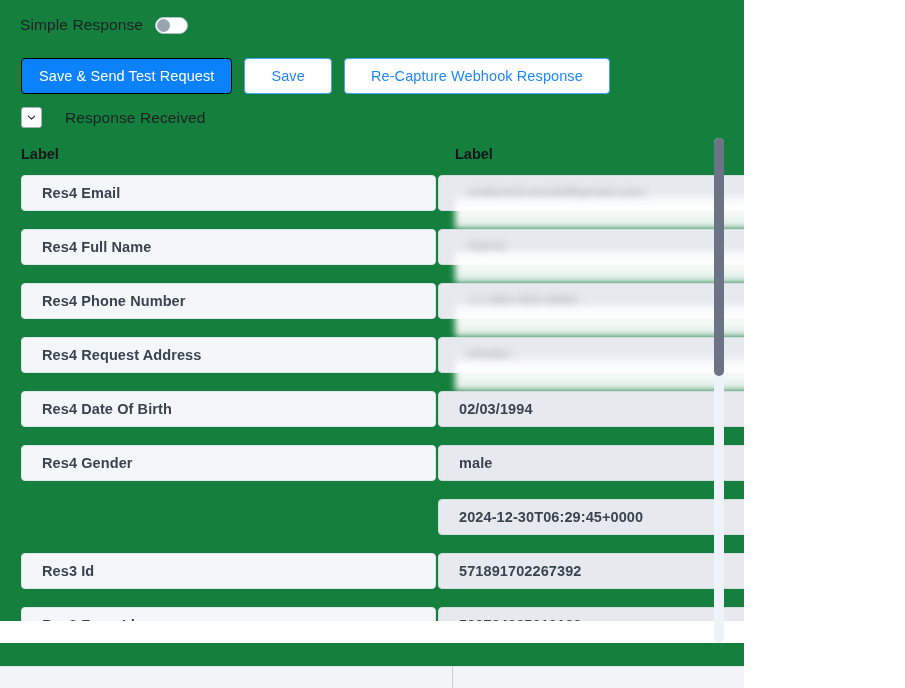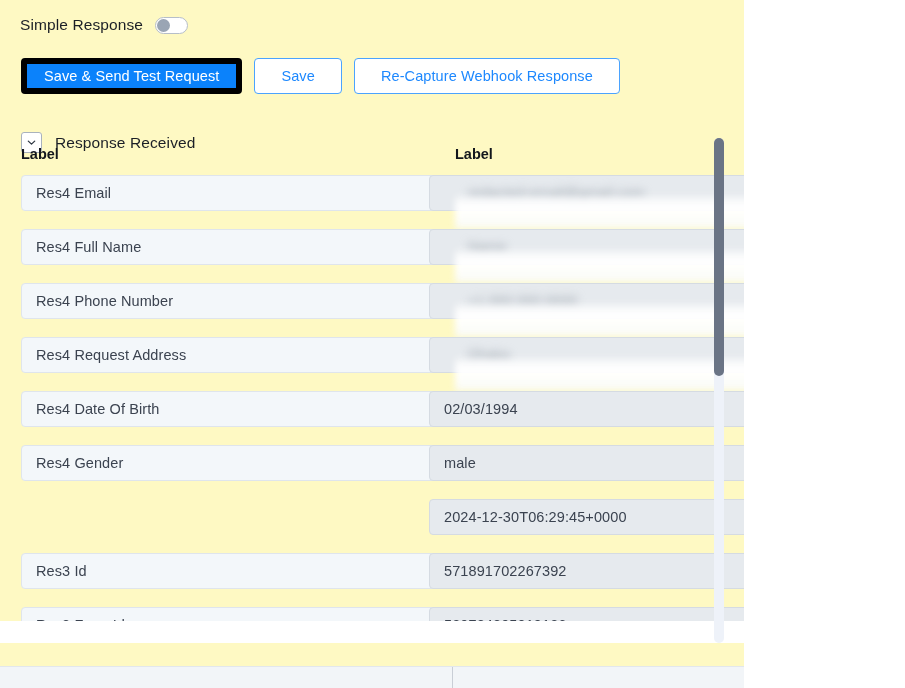--- a/index.html
+++ b/index.html
@@ -12,21 +12,21 @@
     overflow: hidden;
     background: #ffffff;
     font-family: "Liberation Sans", sans-serif;
     -webkit-font-smoothing: antialiased;
   }
 
   .app {
     position: relative;
     width: 744px;
     height: 688px;
-    background: #fef9c3;
+    background: #15803d;
     overflow: hidden;
   }
 
   
   .toggle-row {
     position: absolute;
     left: 20px;
     top: 16px;
     display: flex;
     align-items: center;
@@ -74,39 +74,38 @@
     display: inline-flex;
     align-items: center;
     justify-content: center;
     cursor: pointer;
     white-space: nowrap;
     letter-spacing: .1px;
   }
   .btn-primary {
     background: #0b82fb;
     color: #ffffff;
-    border: 6px solid #000000;
+    border: 1px solid #000000;
     padding: 0 17px;
   }
   .btn-outline {
     background: #ffffff;
     color: #1d88fe;
     border: 1px solid #4ba3fe;
     padding: 0 26px;
   }
 
   
   .resp-row {
     position: absolute;
     left: 21px;
     top: 107px;
     display: flex;
     align-items: center;
-    gap: 13px;
-    margin-top: 25px;
+    gap: 23px;
   }
   .chev-btn {
     width: 21px;
     height: 21px;
     box-sizing: border-box;
     border: 1px solid #a9b2bd;
     border-radius: 3px;
     background: #ffffff;
     display: flex;
     align-items: center;
@@ -157,31 +156,32 @@
   }
   .field {
     position: absolute;
     box-sizing: border-box;
     height: 36px;
     border-radius: 4px;
     font-size: 14.5px;
     color: #3b4350;
     display: flex;
     align-items: center;
-    padding: 0 14px;
+    padding: 0 20px;
     letter-spacing: .1px;
+    font-weight: bold;
   }
   .field-label {
     left: 21px;
     width: 415px;
     background: #f3f7fa;
     border: 1px solid #dfe5ec;
   }
   .field-value {
-    left: 429px;
+    left: 438px;
     width: 412px;
     background: #e6eaee;
     border: 1px solid #d5dbe2;
     overflow: hidden;
   }
   .grip {
     position: absolute;
     right: 2px;
     bottom: 1px;
     width: 11px;

